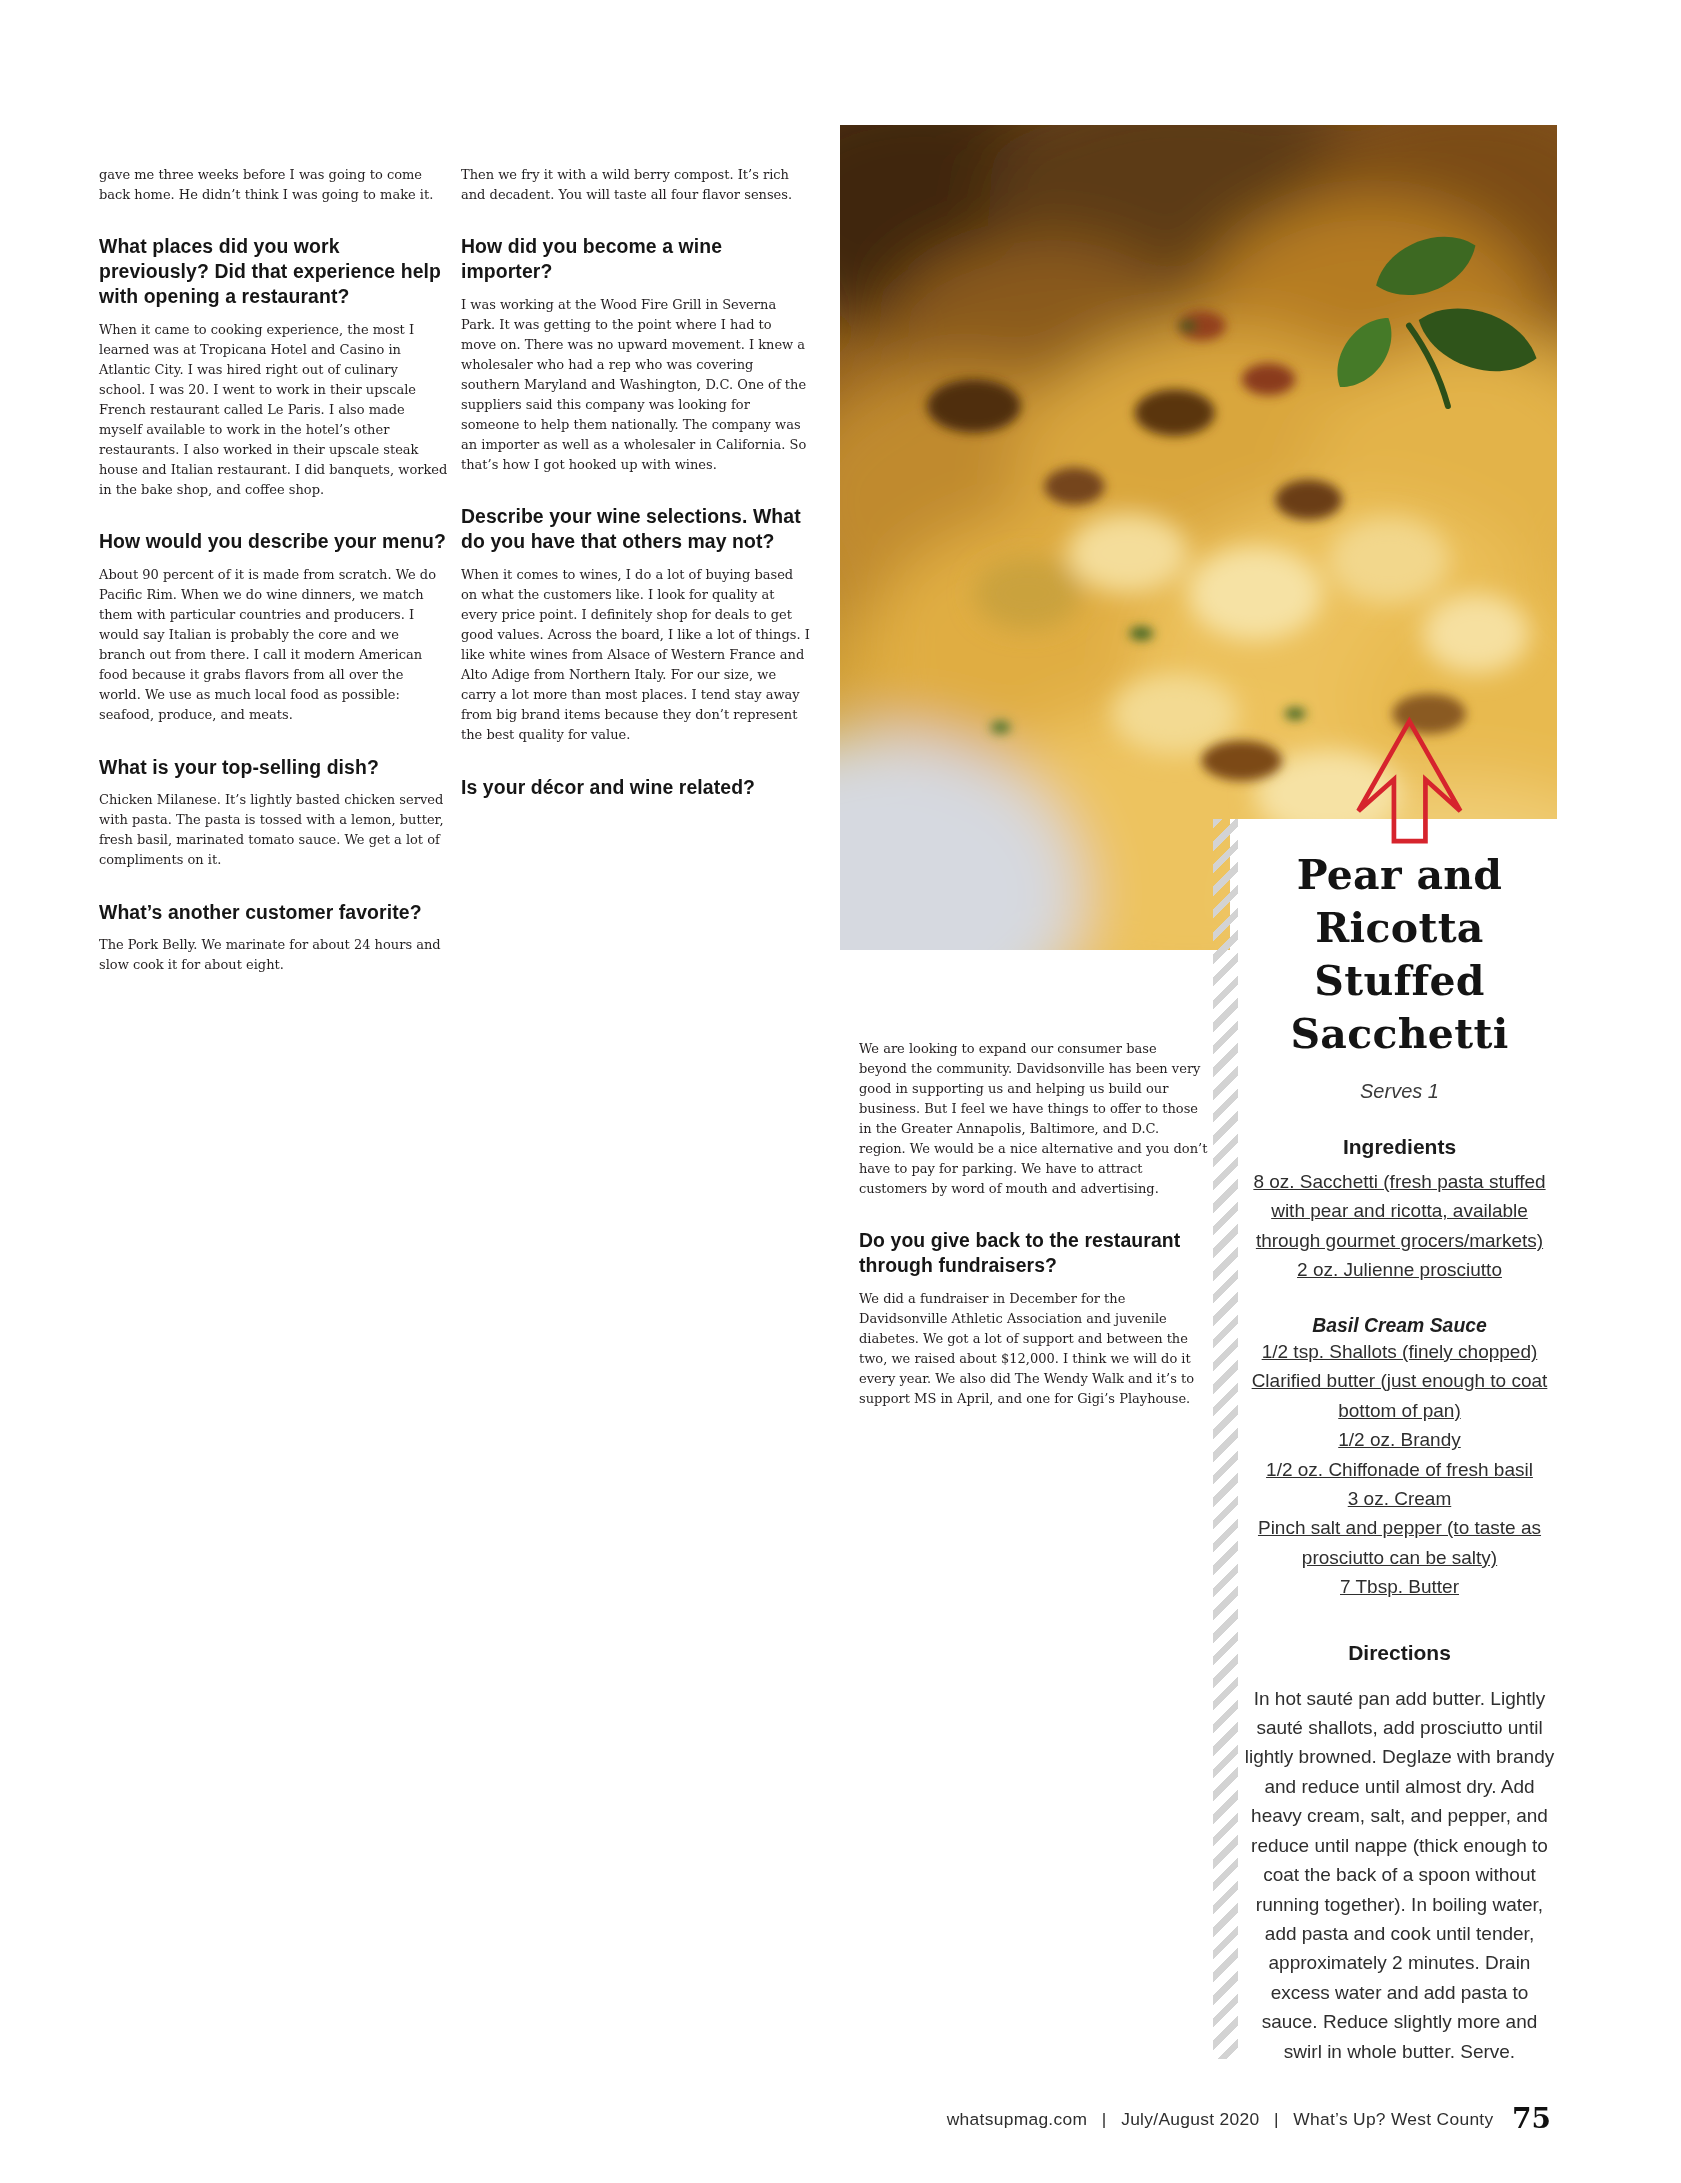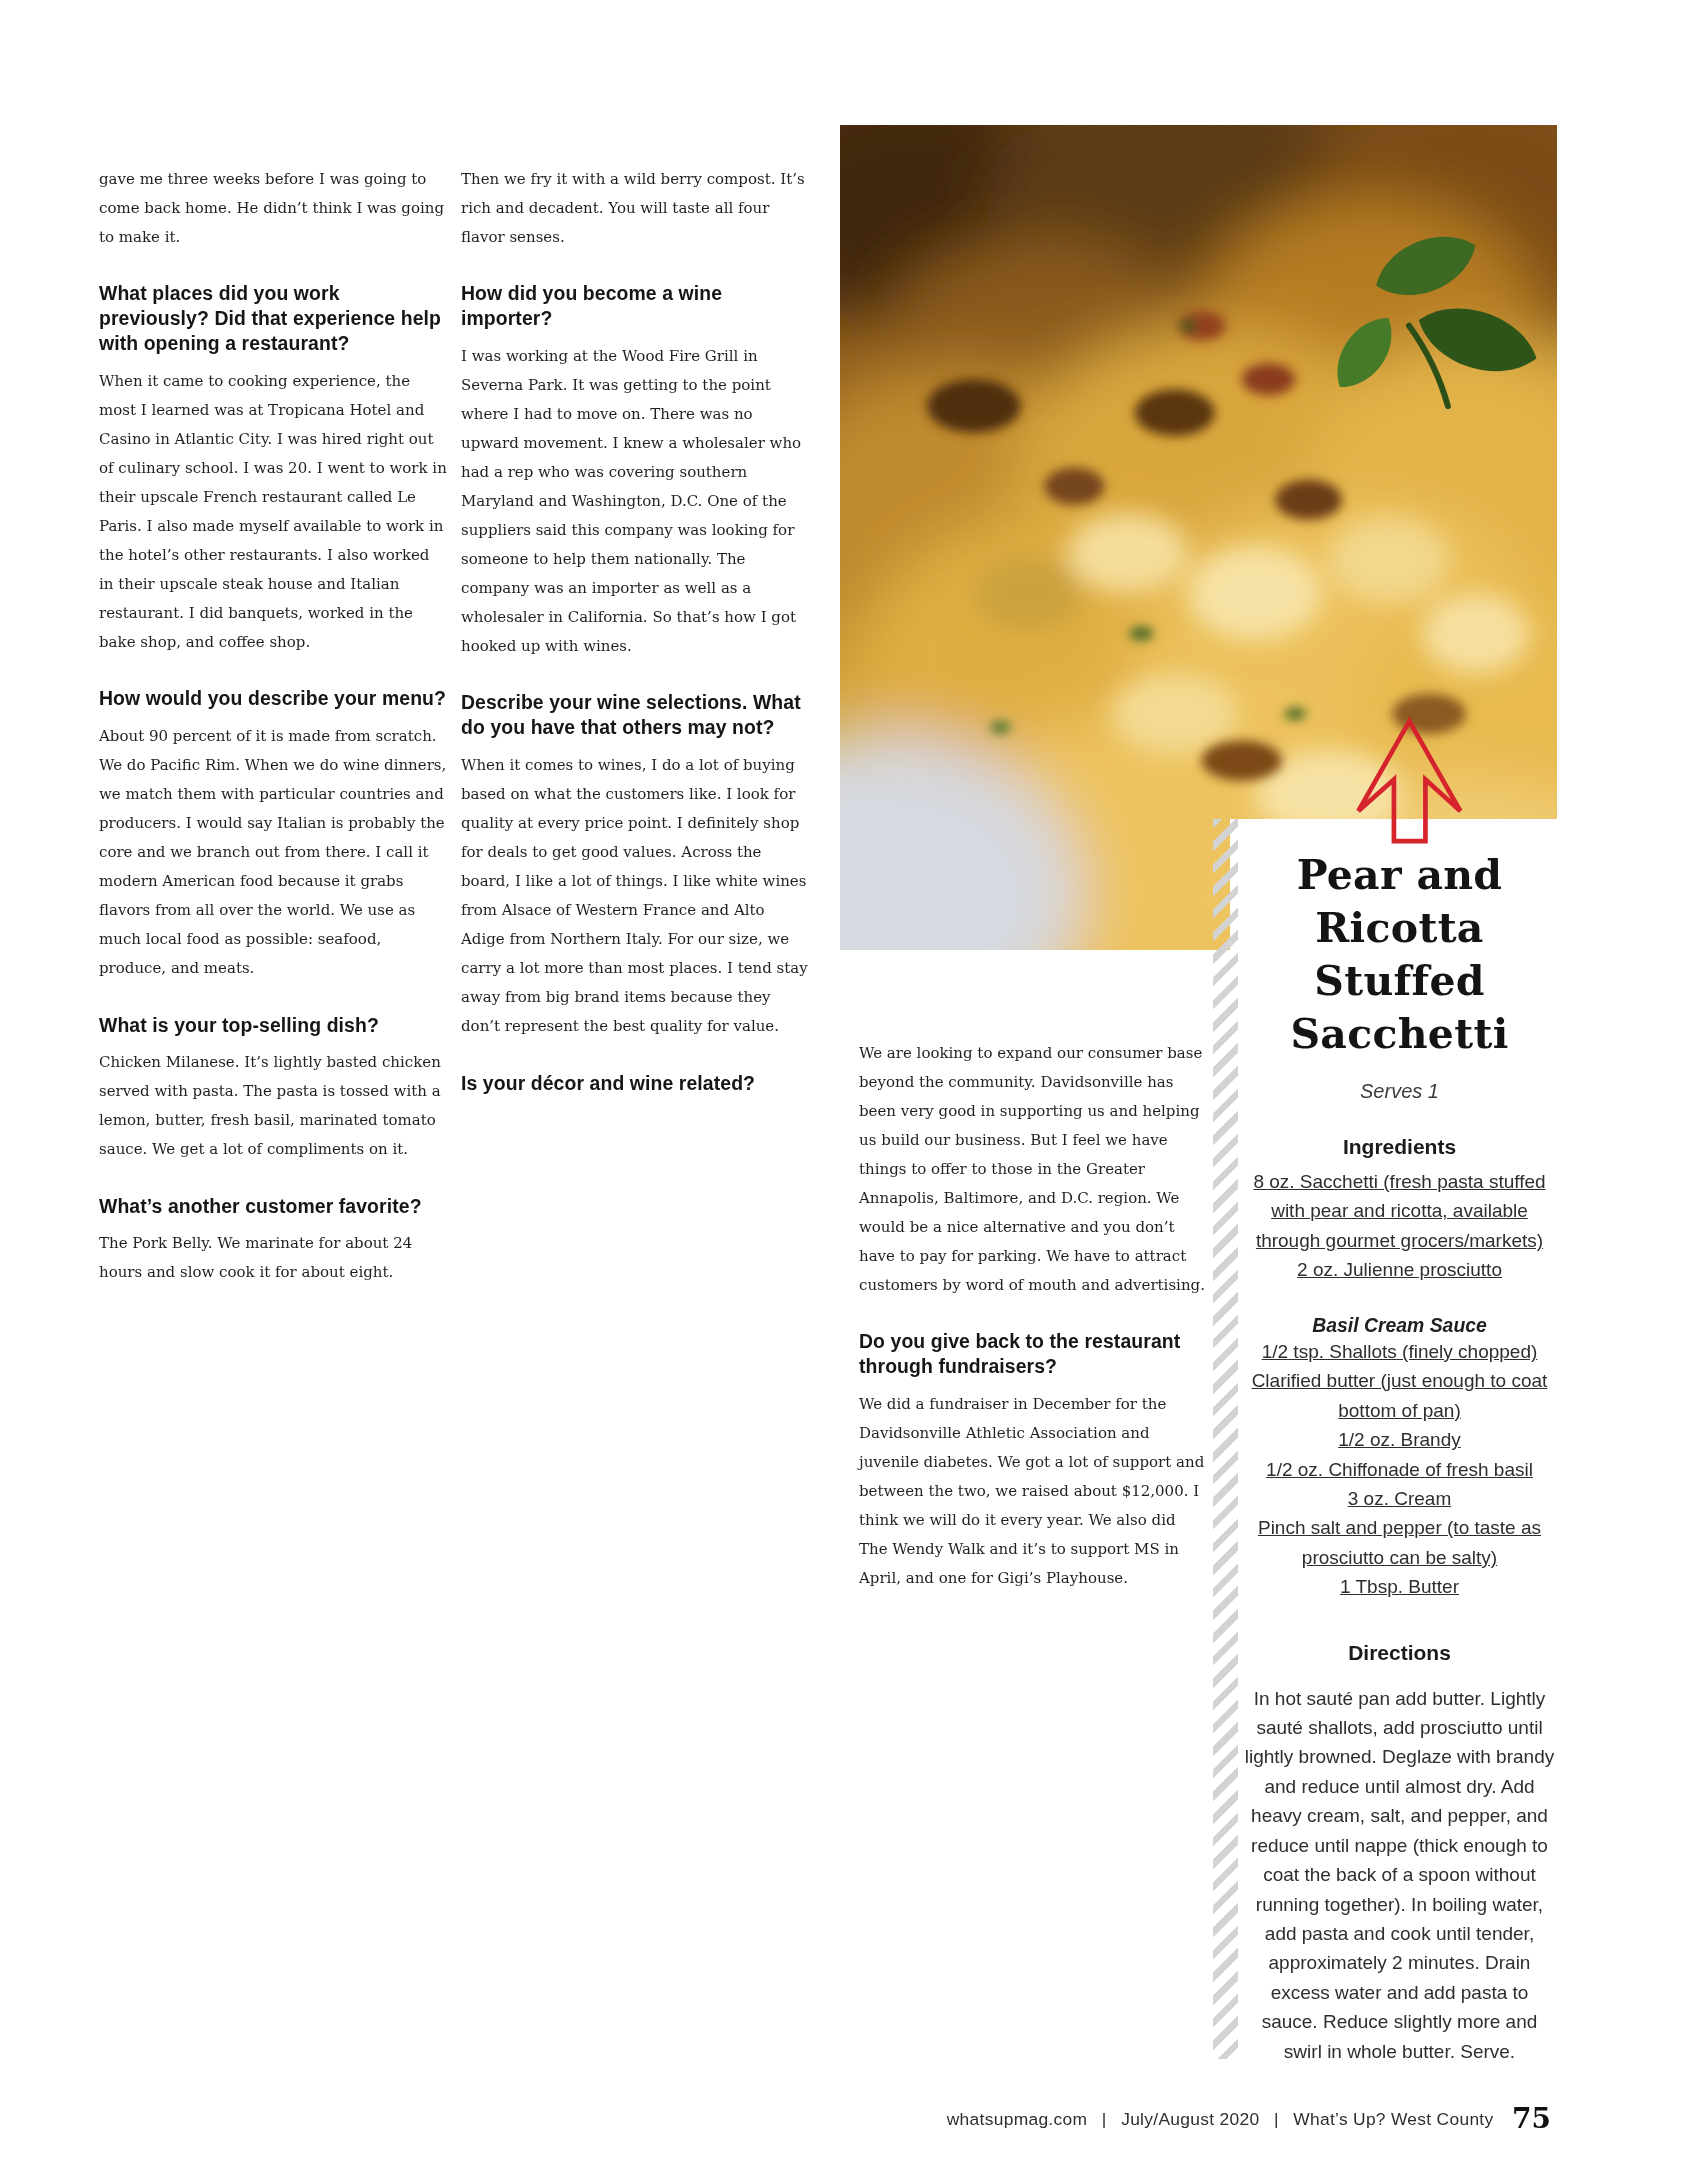--- a/index.html
+++ b/index.html
@@ -3,21 +3,21 @@
 <meta charset="utf-8">
 <style>
   html,body{margin:0;padding:0;background:#ffffff;}
   #page{
     position:relative;width:1681px;height:2183px;background:#ffffff;
     font-family:"DejaVu Serif",serif;color:#231f20;overflow:hidden;
   }
   
   .col{position:absolute;width:349px;}
   .col > :first-child{margin-top:0;}
-  .a-para{font-size:15px;line-height:29px;margin:0;}
+  .a-para{font-size:13px;line-height:20px;margin:0;}
   .q-head{
     font-family:"Liberation Sans",sans-serif;font-weight:700;
     font-size:19.4px;line-height:25px;letter-spacing:0.1px;
     color:#161616;margin:29.4px 0 10.7px 0;
   }
   
   .photo{position:absolute;left:840px;top:125px;width:717px;height:825px;z-index:1;}
   .photo svg{display:block;width:100%;height:100%;}
   
   .panel{position:absolute;left:1230px;top:819px;width:452px;height:137px;background:#ffffff;z-index:2;}
@@ -173,21 +173,21 @@
         <div class="r-item">2 oz. Julienne prosciutto</div>
       </div>
     <div class="r-sauce">Basil Cream Sauce</div>
     <div class="r-list">
         <div class="r-item">1/2 tsp. Shallots (finely chopped)</div>
         <div class="r-item">Clarified butter (just enough to coat bottom of pan)</div>
         <div class="r-item">1/2 oz. Brandy</div>
         <div class="r-item">1/2 oz. Chiffonade of fresh basil</div>
         <div class="r-item">3 oz. Cream</div>
         <div class="r-item">Pinch salt and pepper (to taste as prosciutto can be salty)</div>
-        <div class="r-item">1 Tbsp. Butter</div>
+        <div class="r-item">7 Tbsp. Butter</div>
       </div>
     <div class="r-h r-h-dir">Directions</div>
     <div class="r-dir">In hot sauté  pan add butter. Lightly sauté shallots, add prosciutto  until lightly browned. Deglaze with brandy and reduce until almost dry. Add heavy cream, salt, and pepper, and reduce until nappe (thick enough  to coat the back of a spoon without running together). In boiling water, add pasta and cook until tender, approximately 2 minutes. Drain excess water and add pasta to sauce. Reduce slightly more and swirl in whole butter. Serve.</div>
   </div>
 
   <div class="footer">
     <span>whatsupmag.com</span>
     <span class="sep">|</span>
     <span>July/August 2020</span>
     <span class="sep">|</span>

